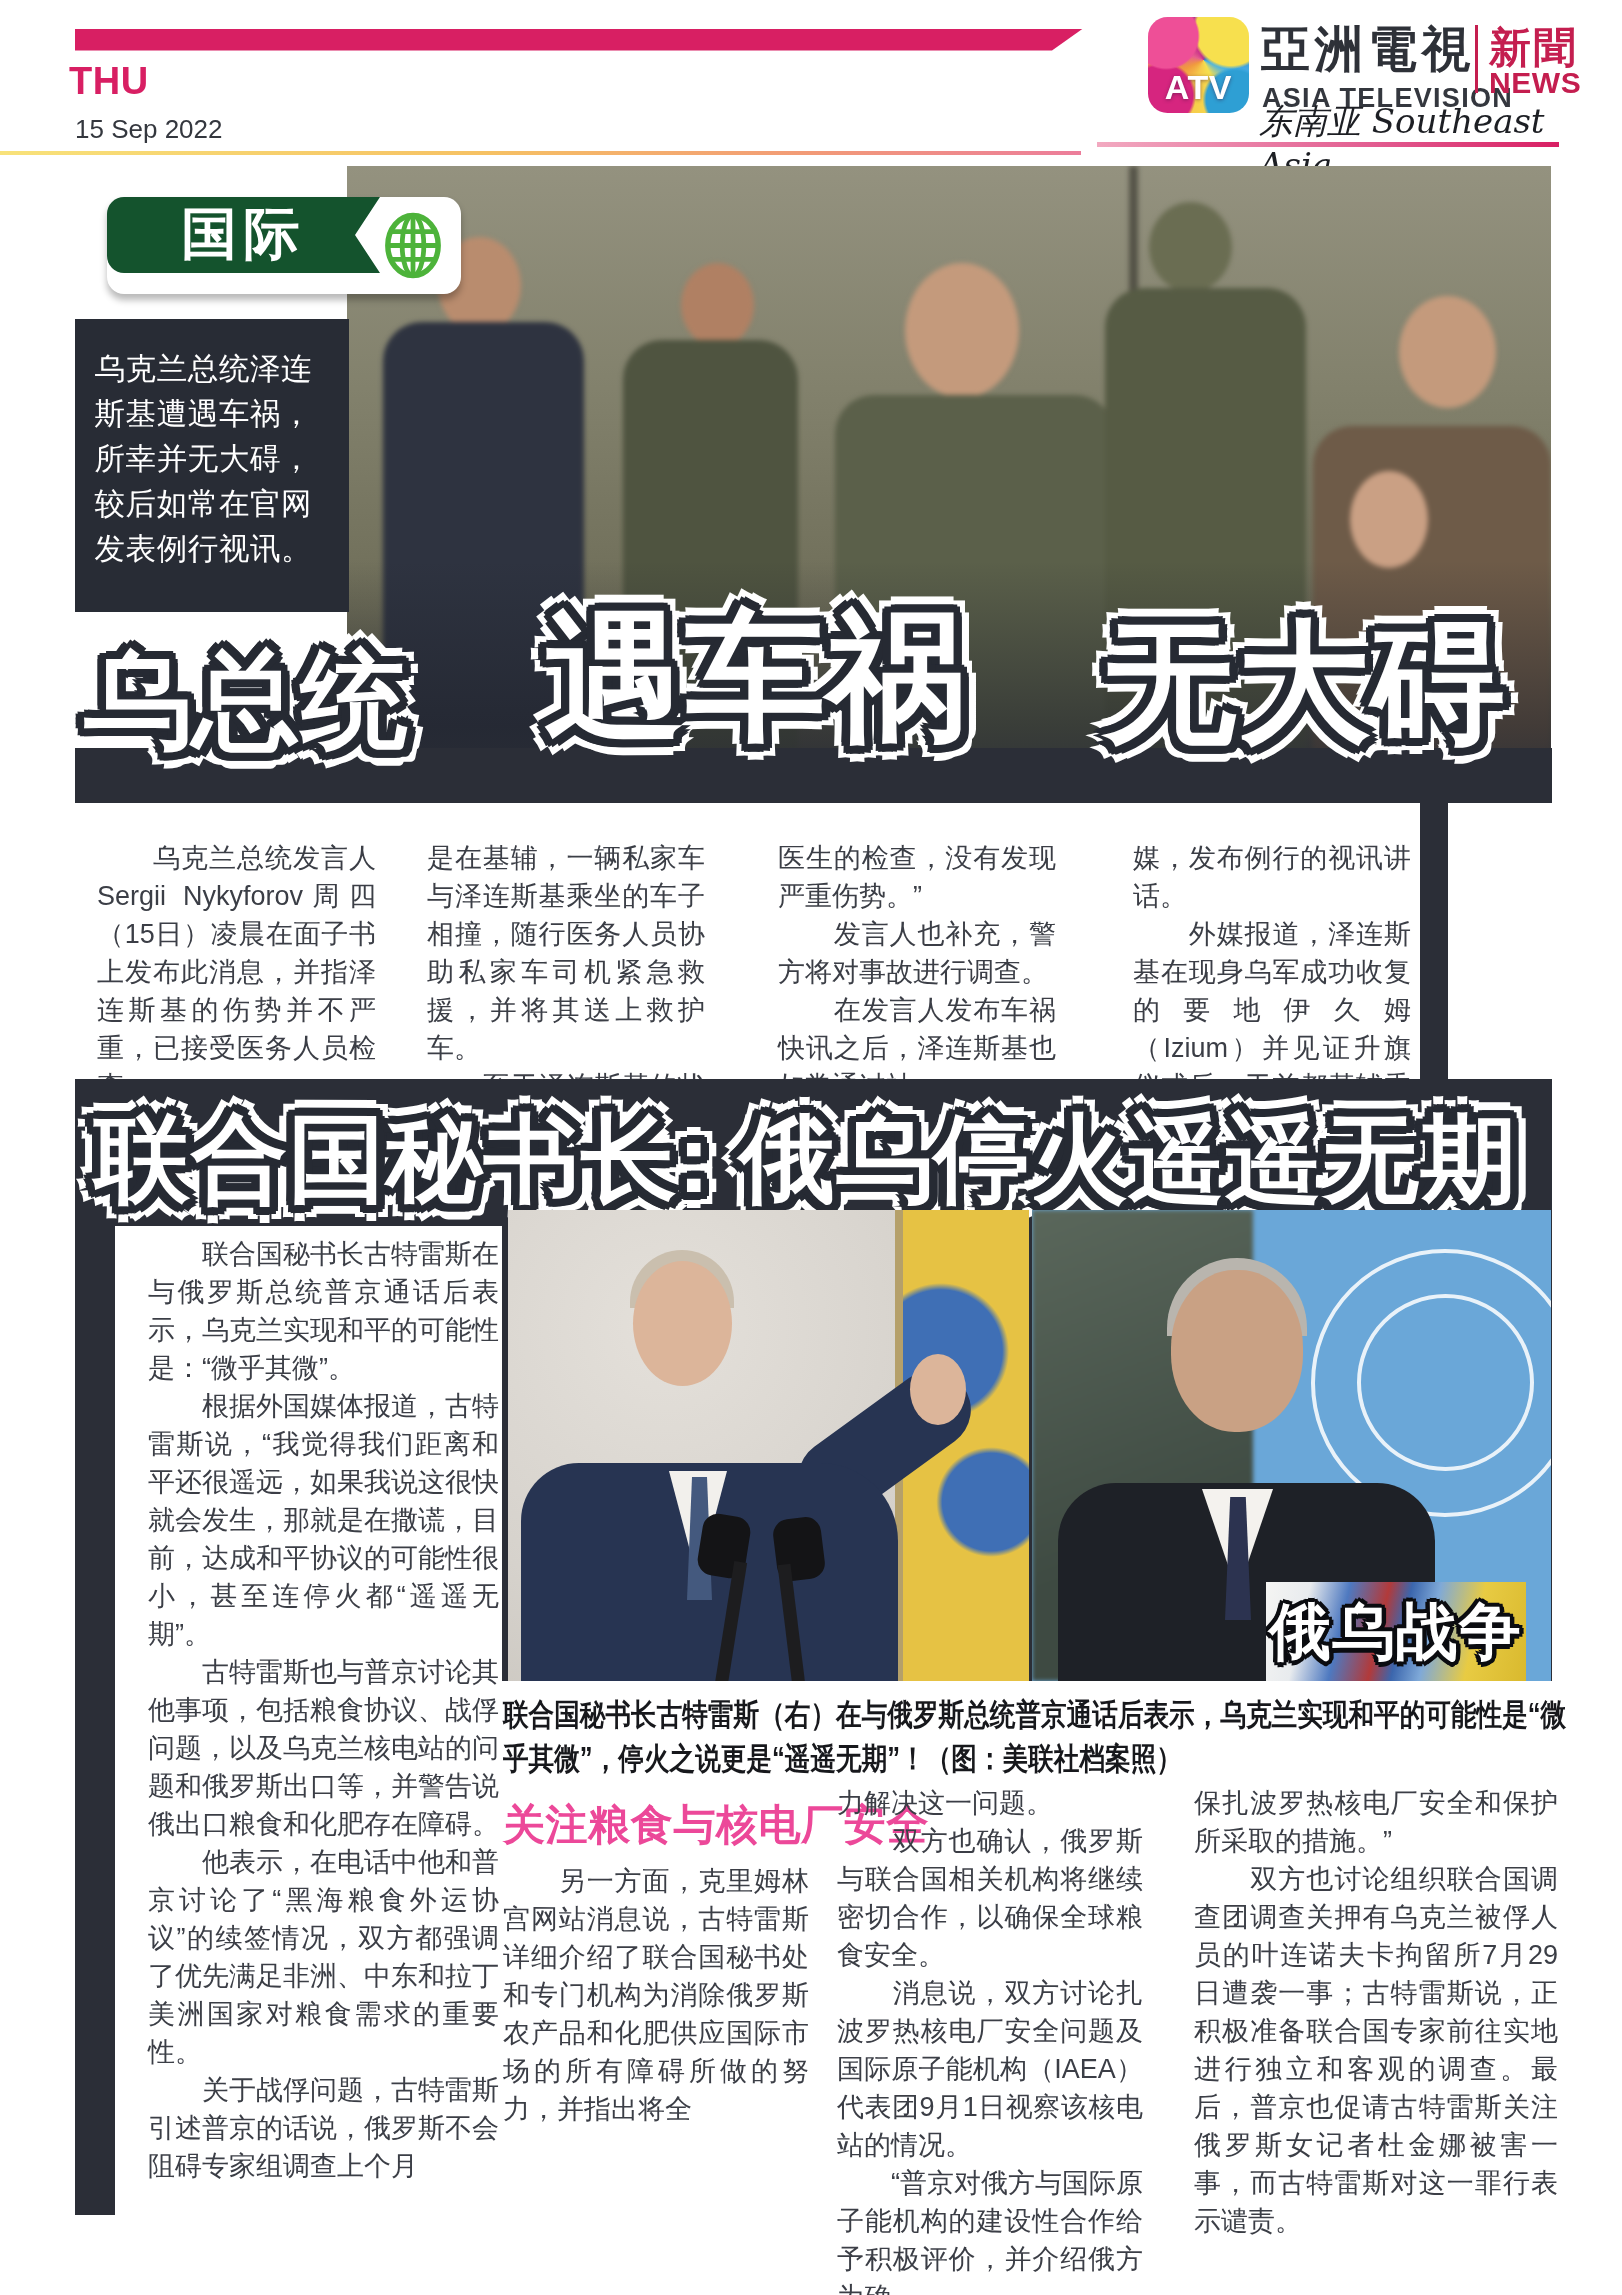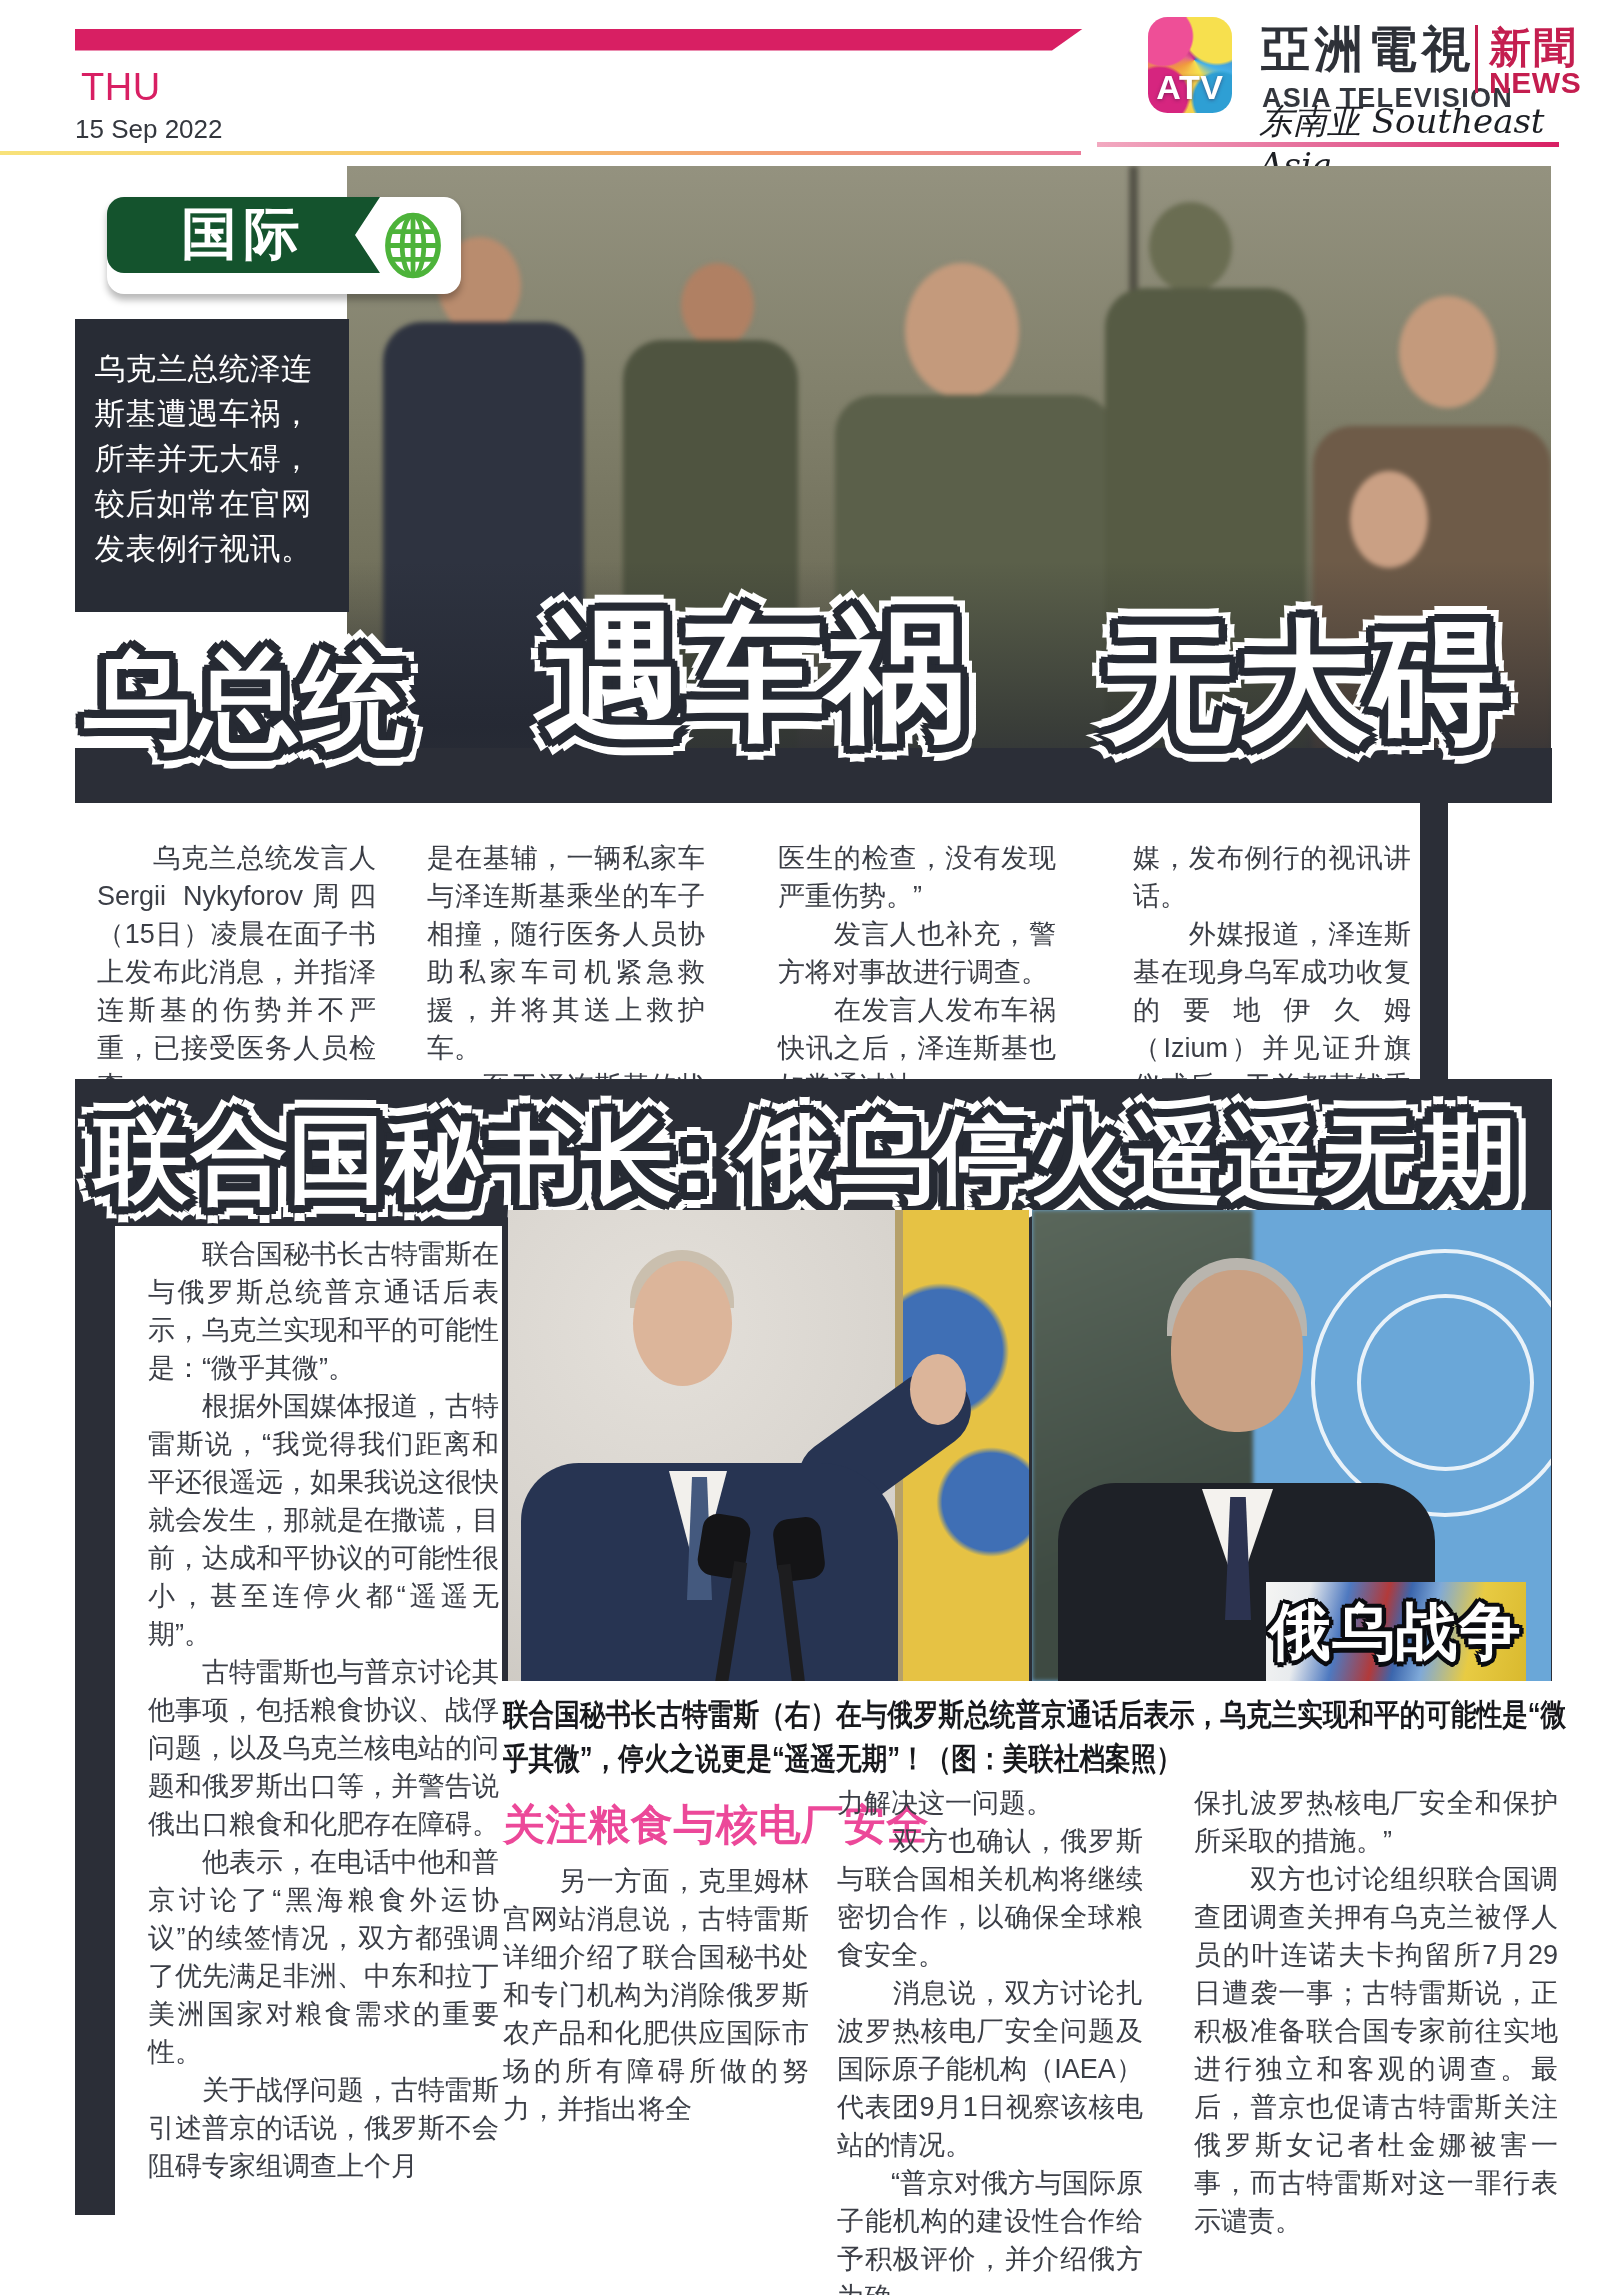--- a/index.html
+++ b/index.html
@@ -3,27 +3,27 @@
 <meta charset="utf-8">
 <style>
   html,body{margin:0;padding:0;background:#e8e8e8;}
   #page{position:relative;width:1623px;height:2295px;background:#ffffff;overflow:hidden;
         font-family:"Liberation Sans","DejaVu Sans",sans-serif;color:#3a3d45;}
   .abs{position:absolute;}
 
   
   #topbar{left:75px;top:28.6px;width:1008px;height:22px;background:#d81f63;
           clip-path:polygon(0 0,100% 0,calc(100% - 31px) 100%,0 100%);}
-  #day{left:81px;top:60px;font-size:38px;font-weight:400;color:#d81f63;letter-spacing:0.6px;margin-top:6px;}
+  #day{left:69px;top:60px;font-size:38px;font-weight:700;color:#d81f63;letter-spacing:0.6px;}
   #date{left:75px;top:114px;font-size:26px;font-weight:500;color:#34373e;}
   #hdr-line-left{left:0;top:151px;width:1081px;height:3.9px;
         background:linear-gradient(90deg,#f8e27a 0%,#f6c163 45%,#f29a77 75%,#ec7d9b 100%);}
   #hdr-line-right{left:1097px;top:142px;width:462px;height:4.5px;
         background:linear-gradient(90deg,#f2a9c0 0%,#e25c90 60%,#d81f63 100%);}
-  #atv-logo{left:1148px;top:17px;width:84px;height:96px;border-radius:19.5px;overflow:hidden;
+  #atv-logo{left:1148px;top:17px;width:101px;height:96px;border-radius:19.5px;overflow:hidden;
         background:
           radial-gradient(circle at 18% 20%,#ee4f97 0 28%,transparent 30%),
           radial-gradient(circle at 82% 14%,#f7e04e 0 30%,transparent 33%),
           radial-gradient(circle at 14% 82%,#d6257f 0 26%,transparent 29%),
           radial-gradient(circle at 86% 86%,#2e9fd4 0 24%,transparent 27%),
           conic-gradient(from 200deg at 55% 45%,#f6c94a,#f09a3e,#e65f8e,#c9308a,#8c4a9e,#3e7fc1,#45b1e8,#f6e04e,#f6c94a);}
   #atv-logo .atv-txt{position:absolute;left:0;right:0;bottom:6.5px;text-align:center;
         color:#fff;font-size:34px;font-weight:800;letter-spacing:0.6px;
         text-shadow:0 1.3px 3.9px rgba(60,20,60,.5);}
   #brand-cn{left:1261px;top:17px;font-size:49px;font-weight:700;color:#2e3138;letter-spacing:4.5px;}

